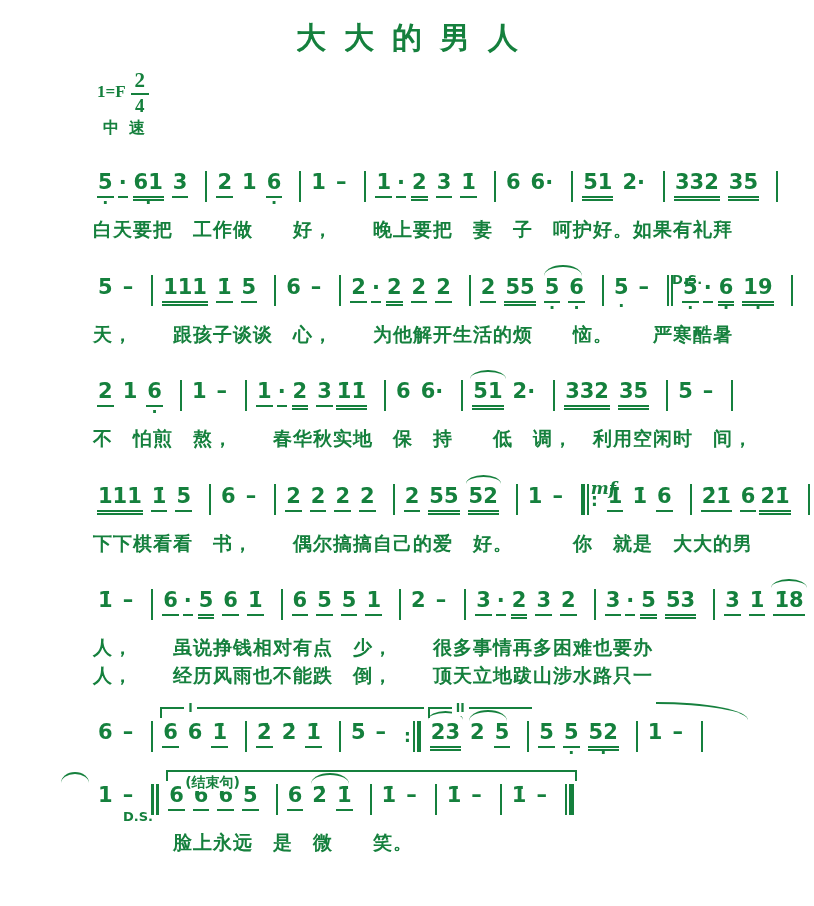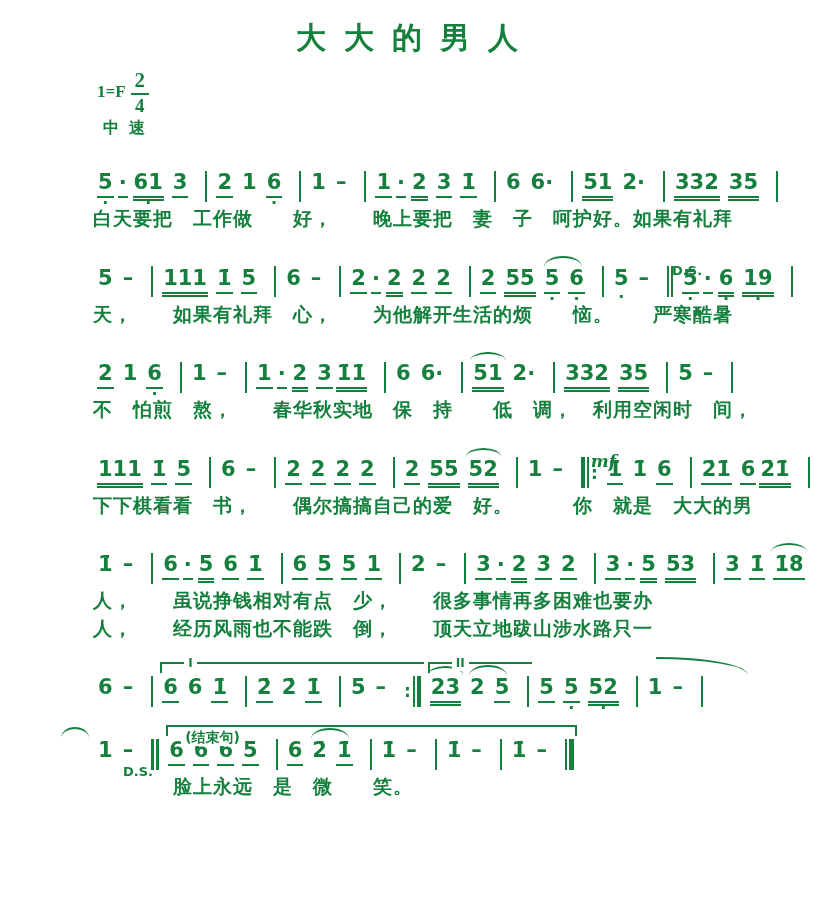--- a/index.html
+++ b/index.html
@@ -51,21 +51,21 @@
   .above-label.mf{font-family:"DejaVu Serif","Liberation Serif",serif;font-style:italic;
                   font-size:17px;top:-6px;left:-12px;}
   .below-label{position:absolute;bottom:-15px;left:30px;font-size:13px;font-weight:700;}
   .ending{position:relative;display:inline-flex;flex:none;}
   .ending::before{content:"";position:absolute;left:2px;right:2px;top:-13px;height:9px;
                   border-top:2px solid currentColor;border-left:2px solid currentColor;}
   .ending.coda::before{border-right:2px solid currentColor;}
   .elabel{position:absolute;top:-19px;left:26px;font-size:12px;font-weight:700;
           background:#fff;padding:0 4px;line-height:1.2;z-index:2;}
   .ending.coda .elabel{font-size:14px;left:17px;top:-21px;margin-top:12px;}
-  .lyrics{margin-top:5px;font-family:Liberation Mono, monospace;}
+  .lyrics{margin-top:14px;}
   .lyric-row{font-size:19px;font-weight:600;line-height:1.45;white-space:pre;letter-spacing:1px;}
 </style>
 </head>
 <body>
 
 <div class="sheet" style="color: #15803d; background: rgb(255, 255, 255);">
   <div class="title">大大的男人</div>
 
   <div class="meta">
     <div class="keysig">
@@ -198,21 +198,21 @@
             <span class="tok dot"><span class="num u1">·</span></span>
             <span class="tok"><span class="num u2">6</span><span class="bdot">·</span></span>
             <span class="tok"><span class="num u2">19</span><span class="bdot">·</span></span>
             <span class="above-label">D.S.</span>
           </div>
           <span class="bar">
             <i style="width: 2px;"></i>
           </span>
         </div>
         <div class="lyrics">
-          <div class="lyric-row">天，　　如果有礼拜　心，　　为他解开生活的烦　　恼。　　严寒酷暑</div>
+          <div class="lyric-row">天，　　跟孩子谈谈　心，　　为他解开生活的烦　　恼。　　严寒酷暑</div>
         </div>
       </div>
       <div class="system">
         <div class="notes-row">
           <div class="measure">
             <span class="tok"><span class="num u1">2</span></span>
             <span class="tok"><span class="num">1</span></span>
             <span class="tok"><span class="num u1">6</span><span class="bdot">·</span></span>
           </div>
           <span class="bar">

